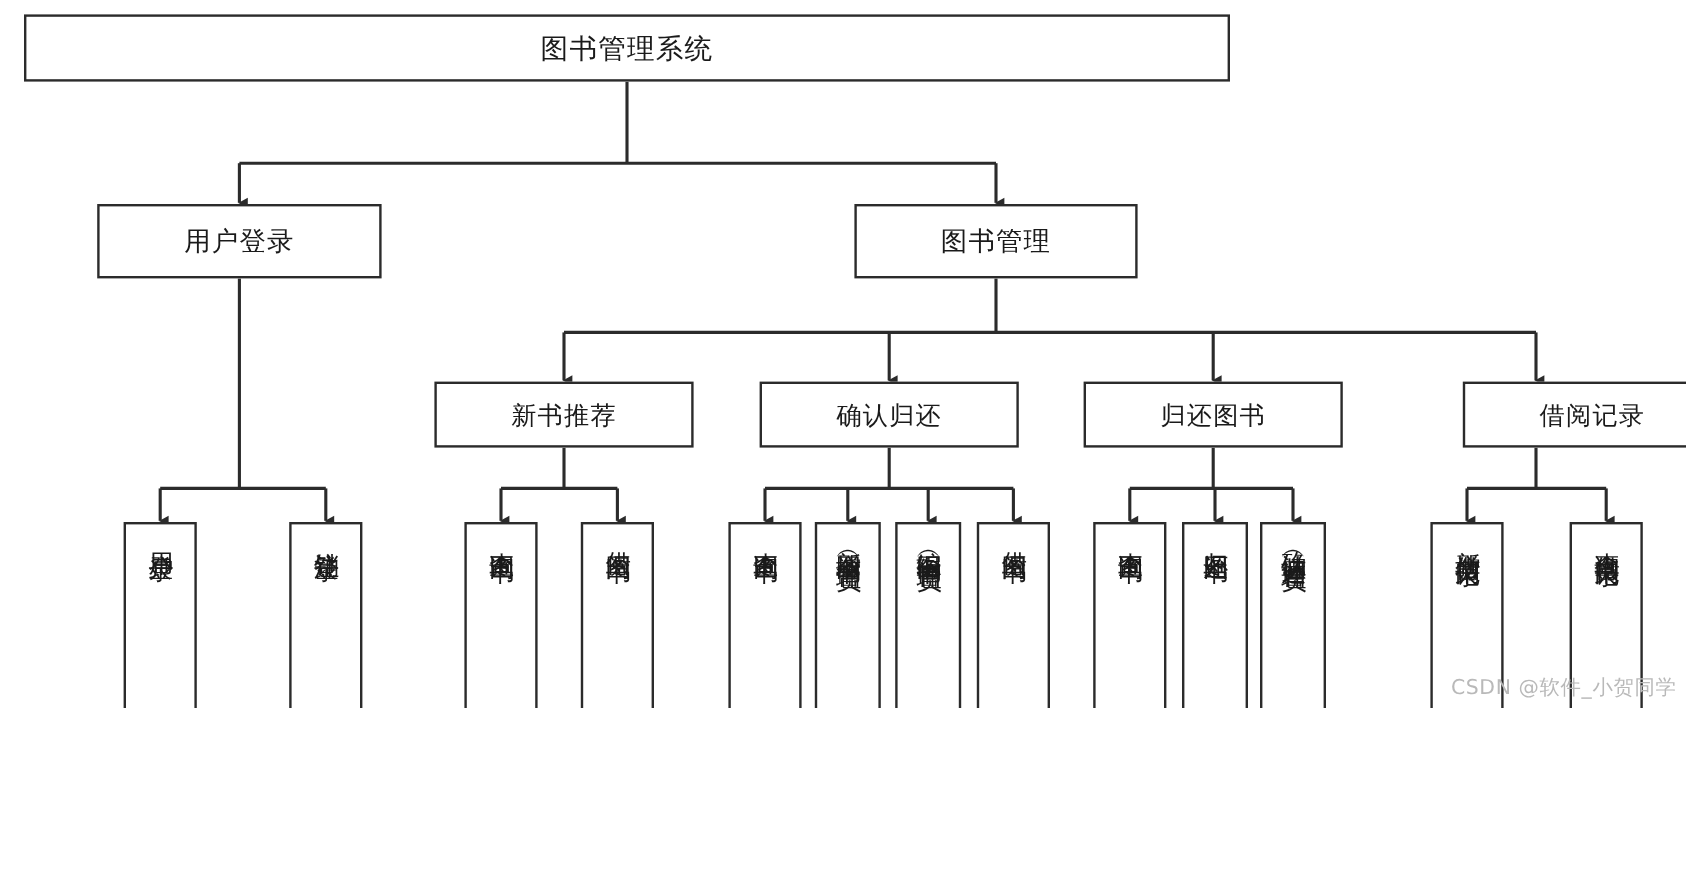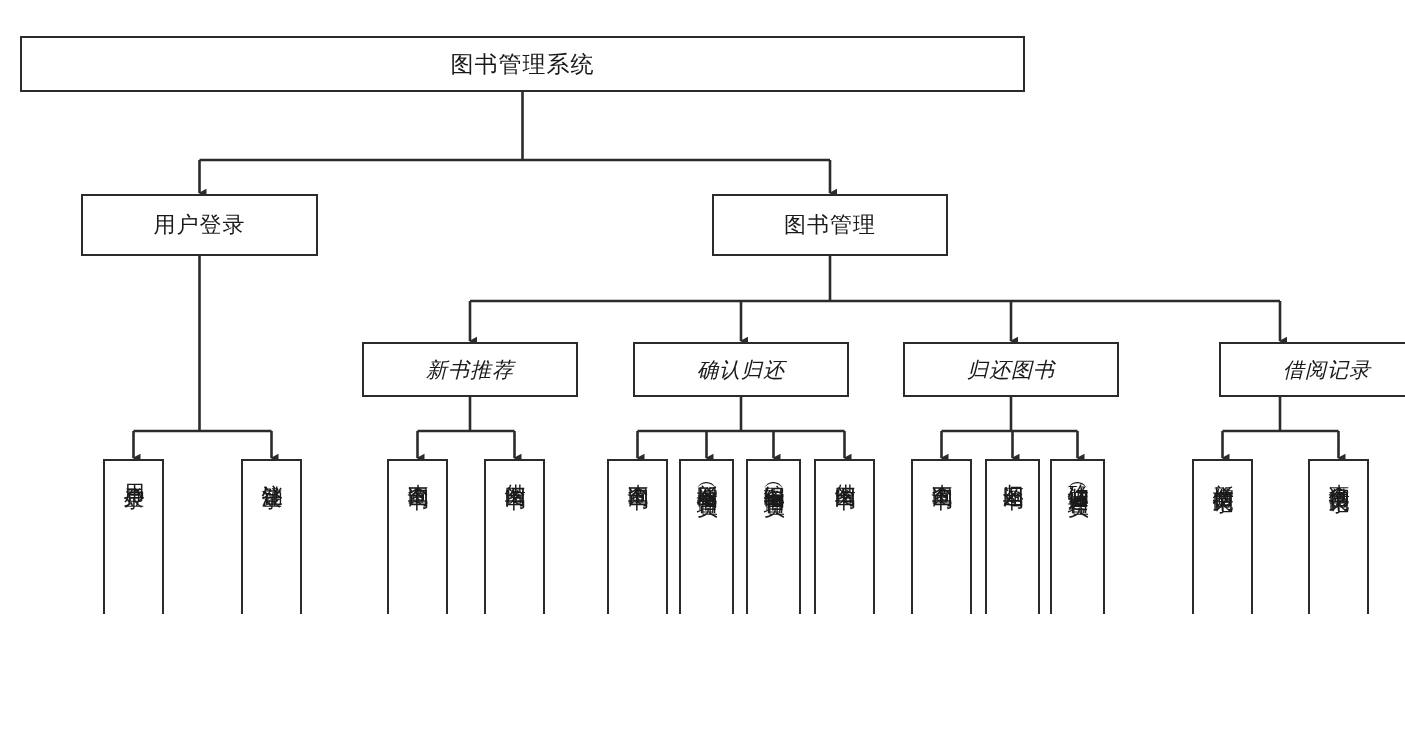--- a/index.html
+++ b/index.html
@@ -9,21 +9,20 @@
   }
   body {
     font-family: "DejaVu Sans", "Liberation Sans", sans-serif;
   }
   #canvas {
     position: relative;
     width: 1405px;
     height: 590px;
     background: #ffffff;
     overflow: hidden;
-    margin-top: 24px;
   }
   #wires {
     position: absolute;
     left: 0;
     top: 0;
     width: 1405px;
     height: 747px;
   }
   .node {
     position: absolute;
@@ -36,21 +35,20 @@
     color: #1a1a1a;
   }
   .node.root {
     font-size: 23px;
   }
   .node.l2 {
     font-size: 22px;
   }
   .node.l3 {
     font-size: 21px;
-    font-style: italic;
   }
   .node.leaf {
     font-size: 21px;
     align-items: flex-start;
     justify-content: center;
     padding-top: 6px;
   }
   .vtext {
     writing-mode: vertical-rl;
     text-orientation: upright;
@@ -176,13 +174,14 @@
         <span class="vtext">确认归还（管理员）</span>
       </div>
       <div class="node leaf" style="left: 1192px; top: 435px; width: 61px; height: 300px;">
         <span class="vtext">新增借阅记录</span>
       </div>
       <div class="node leaf" style="left: 1308px; top: 435px; width: 61px; height: 300px;">
         <span class="vtext">查询借阅记录</span>
       </div>
     </div>
 
+  <div id="watermark">CSDN @软件_小贺同学</div>
 </div>
 
 </body></html>

